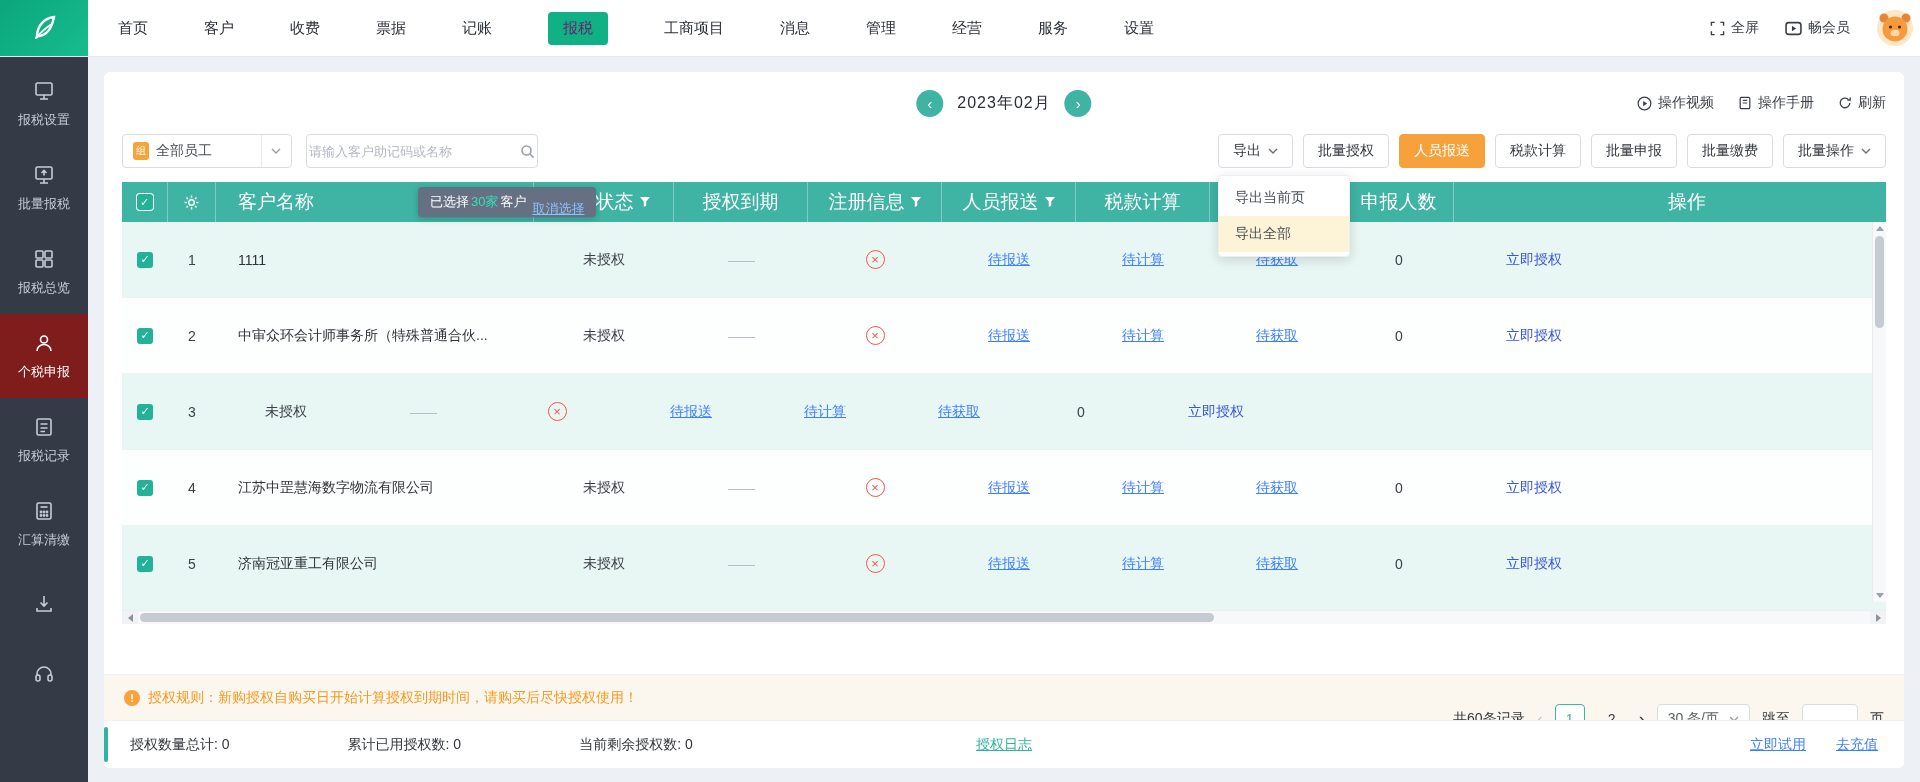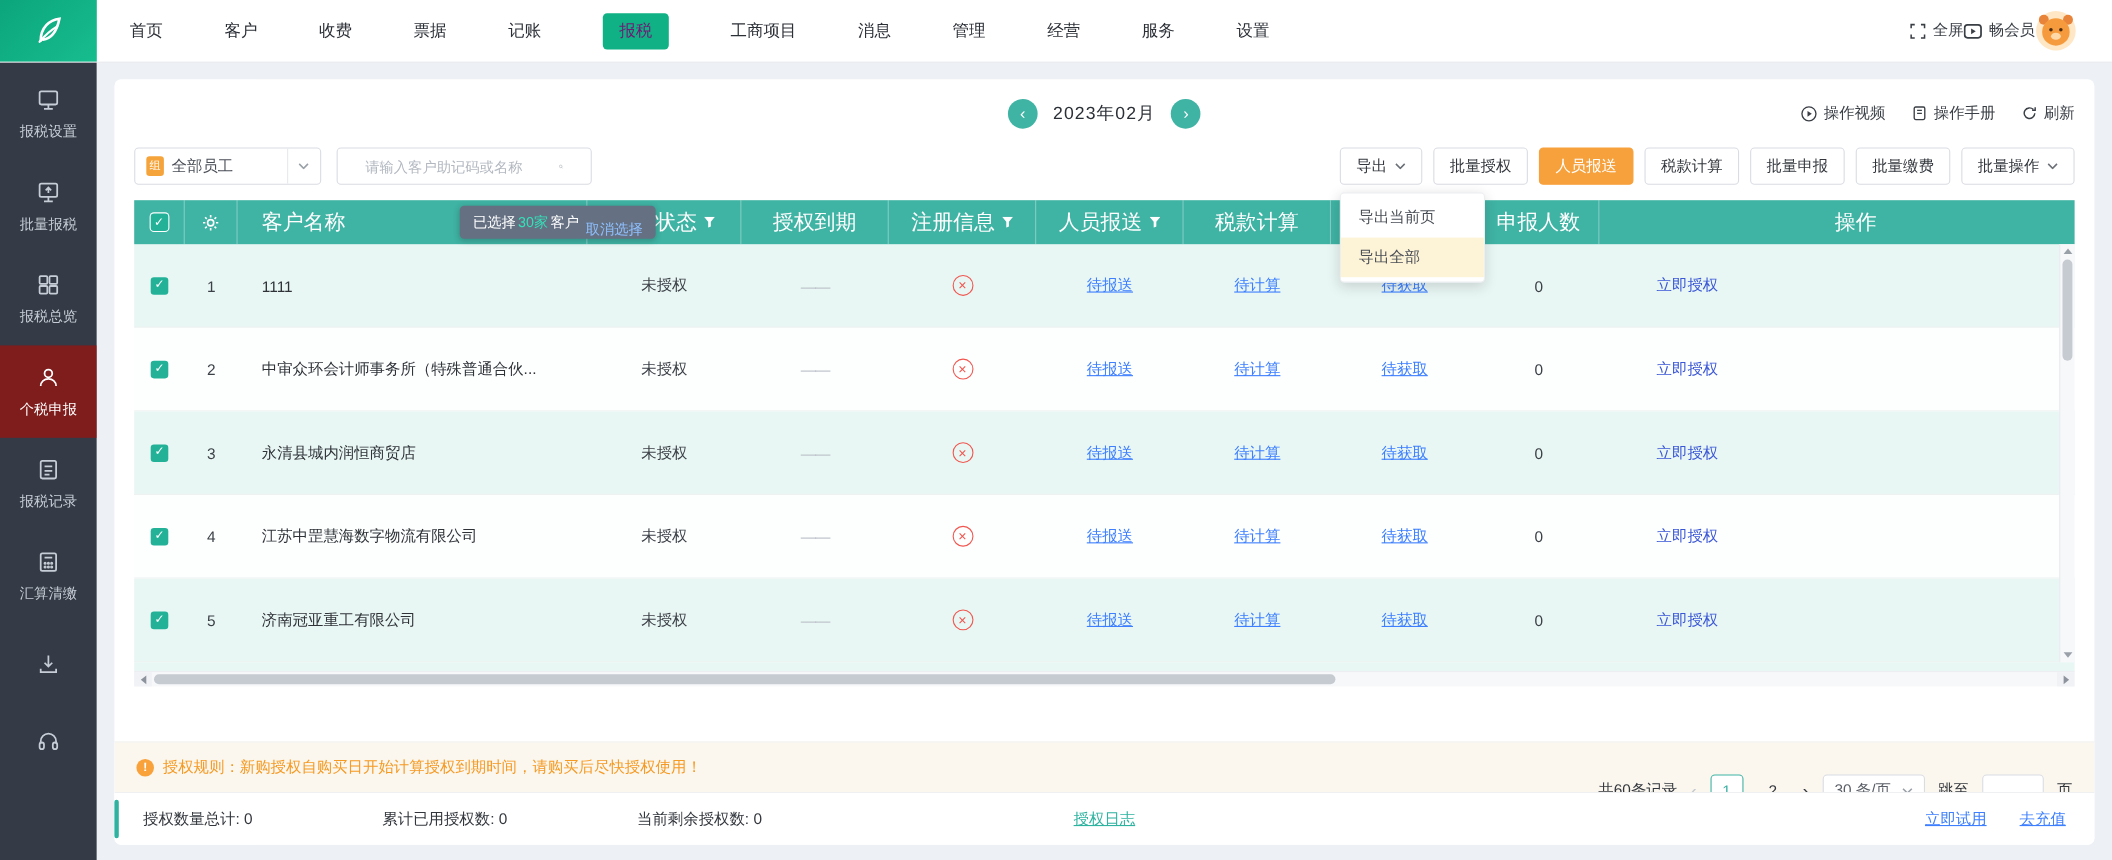--- a/index.html
+++ b/index.html
@@ -5,21 +5,21 @@
   * { margin:0; padding:0; box-sizing:border-box; }
   html,body { width:1920px; height:782px; overflow:hidden; font-family:"Liberation Sans","DejaVu Sans",sans-serif; background:#edf0f4; }
   .app { width:1920px; height:782px; display:flex; flex-direction:column; }
 
   
   .topnav { height:56px; background:#fff; display:flex; align-items:center; position:relative; z-index:50; box-shadow:0 1px 0 #e8eaee; }
   .logo { width:88px; height:56px; background:linear-gradient(135deg,#0ca57c,#17bd8e); display:flex; align-items:center; justify-content:center; flex:0 0 88px; }
   .nav-items { display:flex; align-items:center; gap:56px; margin-left:30px; font-size:15px; color:#2b2f36; }
   .nav-item { cursor:pointer; white-space:nowrap; }
   .nav-item.active { background:#10b184; color:#701a75; padding:7px 15px; border-radius:4px; }
-  .nav-right { margin-left:auto; display:flex; align-items:center; padding-right:32px; font-size:14px; color:#3a3f46; }
+  .nav-right { margin-left:auto; display:flex; align-items:center; gap:26px; padding-right:6px; font-size:14px; color:#3a3f46; }
   .nav-right .nav-tool { display:flex; align-items:center; gap:6px; cursor:pointer; }
 
   
   .body-row { flex:1; display:flex; min-height:0; }
   .sidebar { width:88px; flex:0 0 88px; background:#343b46; display:flex; flex-direction:column; padding-top:6px; }
   .side-item { height:84px; display:flex; flex-direction:column; align-items:center; justify-content:center; gap:9px; color:#c7cdd6; font-size:13px; cursor:pointer; }
   .side-item.active { background:#7f1d1d; color:#fff; }
   .side-item.icon-only { height:64px; margin-top:6px; }
   .side-item svg { display:block; }
 
@@ -32,21 +32,21 @@
   .pager-circle { width:27px; height:27px; border-radius:50%; background:#3fb3a4; color:#fff; display:flex; align-items:center; justify-content:center; font-size:15px; cursor:pointer; }
   .period-label { font-size:16px; color:#2b2f36; font-weight:normal; letter-spacing:1px; }
   .top-actions { margin-left:auto; display:flex; align-items:center; gap:24px; font-size:14px; color:#3a3f46; }
   .top-action { display:flex; align-items:center; gap:6px; cursor:pointer; }
 
   
   .toolbar { display:flex; align-items:center; margin-top:4px; position:relative; z-index:25; }
   .select-box { height:34px; width:170px; border:1px solid #d9dce3; border-radius:4px; display:flex; align-items:center; padding:0 10px; font-size:14px; color:#4a4f57; background:#fff; cursor:pointer; }
   .select-box .caret-wrap { margin-left:auto; border-left:1px solid #e6e8ec; padding-left:9px; height:100%; display:flex; align-items:center; }
   .emp-badge { background:#f5a43b; color:#fff; font-size:10px; border-radius:3px; padding:2px 3px; margin-right:7px; }
-  .search-box { height:34px; width:232px; border:1px solid #d9dce3; border-radius:4px; display:flex; align-items:center; margin-left:14px; background:#fff; padding:0 25px; }
+  .search-box { height:34px; width:232px; border:1px solid #d9dce3; border-radius:4px; display:flex; align-items:center; margin-left:14px; background:#fff; padding:0 2px; }
   .search-box input { border:none; outline:none; flex:1; font-size:13px; color:#333; font-family:inherit; }
   .search-box input::placeholder { color:#b3b8c0; }
   .btn-group { margin-left:auto; display:flex; align-items:center; gap:10px; }
   .btn { height:34px; padding:0 14px; background:#fff; border:1px solid #d9dce3; border-radius:4px; font-size:14px; color:#33373d; display:flex; align-items:center; gap:7px; cursor:pointer; white-space:nowrap; }
   .btn.orange { background:#f7a13c; border-color:#f7a13c; color:#fff; }
   .export-wrap { position:relative; }
   .export-menu { position:absolute; top:calc(100% + 7px); left:0; width:132px; background:#fff; border:1px solid #eceef2; border-radius:4px; box-shadow:0 3px 12px rgba(0,0,0,.15); z-index:60; padding:4px 0; }
   .export-menu .menu-item { height:36px; display:flex; align-items:center; padding:0 16px; font-size:14px; color:#4a4f57; cursor:pointer; }
   .export-menu .menu-item.active { background:#fdf3d6; }
 
@@ -78,21 +78,21 @@
   .action-link { color:#3a57d6; cursor:pointer; text-decoration:none; font-size:14px; }
   .checkbox { width:16px; height:16px; background:#23b298; border-radius:3px; display:inline-flex; align-items:center; justify-content:center; cursor:pointer; }
   .checkbox::after { content:"✓"; color:#fff; font-size:11px; line-height:1; }
   .checkbox.on-dark { box-shadow:0 0 0 1px #fff; }
   .x-circle { width:19px; height:19px; border:1.5px solid #f0564f; color:#f0564f; border-radius:50%; display:inline-flex; align-items:center; justify-content:center; font-size:13px; line-height:1; }
   .sliver { height:8px; background:#e9f7f4; }
 
   
   .sel-tooltip { position:absolute; top:5px; left:296px; height:30px; background:#657083; color:#fff; border-radius:4px; display:flex; align-items:center; padding:0 12px; font-size:13px; z-index:20; box-shadow:0 2px 6px rgba(0,0,0,.2); gap:2px; white-space:nowrap; }
   .sel-tooltip .hl { color:#35e0b8; }
-  .sel-tooltip .cancel { color:#8fc1ff; cursor:pointer; margin-left:4px;margin-top:14px; }
+  .sel-tooltip .cancel { color:#8fc1ff; text-decoration:underline; cursor:pointer; margin-left:4px;margin-top:14px; }
 
   
   .vscroll { position:absolute; right:0; top:40px; bottom:22px; width:14px; background:#f7f8fa; border-left:1px solid #e9ebee; z-index:6; }
   .vscroll .up, .vscroll .down { position:absolute; left:3px; width:0; height:0; border-left:4px solid transparent; border-right:4px solid transparent; }
   .vscroll .up { top:4px; border-bottom:5px solid #9aa0a8; }
   .vscroll .down { bottom:4px; border-top:5px solid #9aa0a8; }
   .vscroll .thumb { position:absolute; top:14px; left:2px; width:9px; height:92px; background:#c6cad1; border-radius:5px; }
   .hscroll { height:14px; display:flex; align-items:stretch; background:#f7f8fa; border-top:1px solid #eceef1; }
   .hscroll .harrow { width:16px; display:flex; align-items:center; justify-content:center; background:#f1f2f5; cursor:pointer; }
   .hscroll .tri-l { width:0; height:0; border-top:4px solid transparent; border-bottom:4px solid transparent; border-right:5px solid #8d939c; }
@@ -447,21 +447,20 @@
               <div class="td col-action">
                   <span class="action-link">立即授权</span>
                 </div>
             </div>
 
             <div class="tr">
               <div class="td col-check">
                   <span class="checkbox"></span>
                 </div>
               <div class="td col-idx">3</div>
-              <div class="td col-name">永清县城内润恒商贸店</div>
               <div class="td col-status">未授权</div>
               <div class="td col-expire dash">——</div>
               <div class="td col-reg">
                   <span class="x-circle">×</span>
                 </div>
               <div class="td col-report">
                   <span class="tlink">待报送</span>
                 </div>
               <div class="td col-calc">
                   <span class="tlink">待计算</span>

